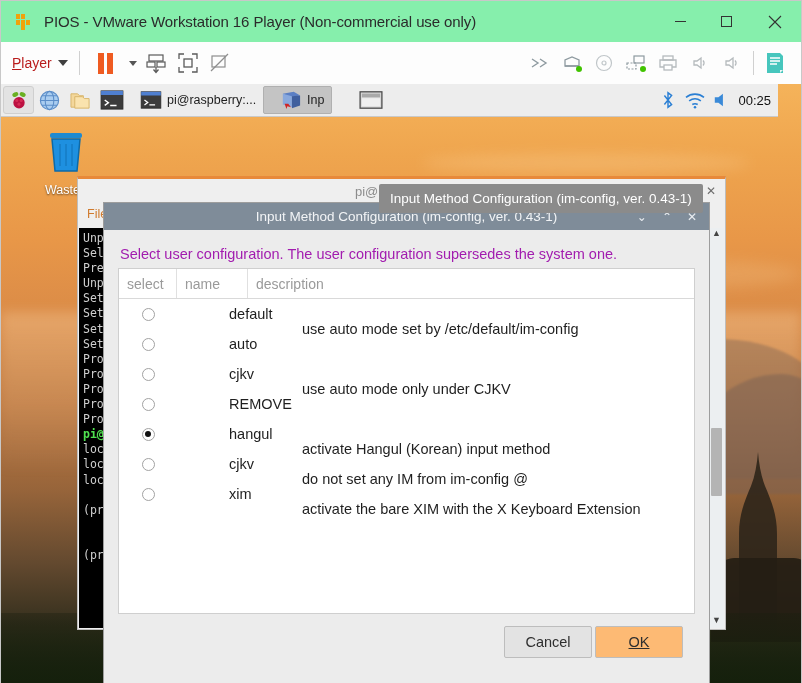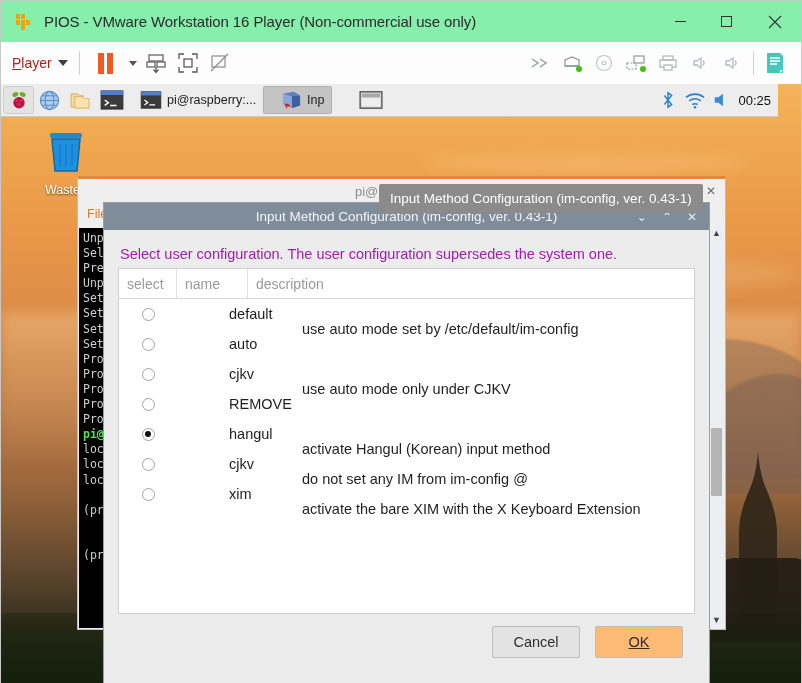--- a/index.html
+++ b/index.html
@@ -88,21 +88,21 @@
   .th.c1{width:58px;border-right:1px solid #e0e0e0;}
   .th.c2{width:71px;border-right:1px solid #e0e0e0;}
   .th.c3{flex:1;}
   .row{display:flex;height:30px;align-items:center;}
   .cell.c1{width:58px;display:flex;align-items:center;justify-content:center;}
   .cell.c2{width:71px;font-size:14.5px;color:#1f1f1f;padding-left:4px;box-sizing:border-box;margin-left:48px;}
   .cell.c3{flex:1;font-size:14.5px;color:#1f1f1f;padding-left:6px;margin-top:30px;}
   .radio{width:13px;height:13px;border-radius:50%;border:1px solid #a2a2a2;background:#fff;box-sizing:border-box;
       display:flex;align-items:center;justify-content:center;}
   .radio.on::after{content:"";width:6px;height:6px;border-radius:50%;background:#111;}
-  .dlg-foot{display:flex;justify-content:flex-end;gap:15px;padding:12px 12px 0 0;}
+  .dlg-foot{display:flex;justify-content:flex-end;gap:3px;padding:12px 12px 0 0;}
   .btn{width:88px;height:32px;background:#e3e3e3;border:1px solid #bdbdbd;border-radius:2px;
       font-size:14.5px;color:#2e2e2e;display:flex;align-items:center;justify-content:center;box-sizing:border-box;}
   .btn.ok{background:#fdba74;text-decoration:underline;}
 </style>
 </head>
 <body>
 
 <div class="app">
 
   <div class="vm-titlebar">

